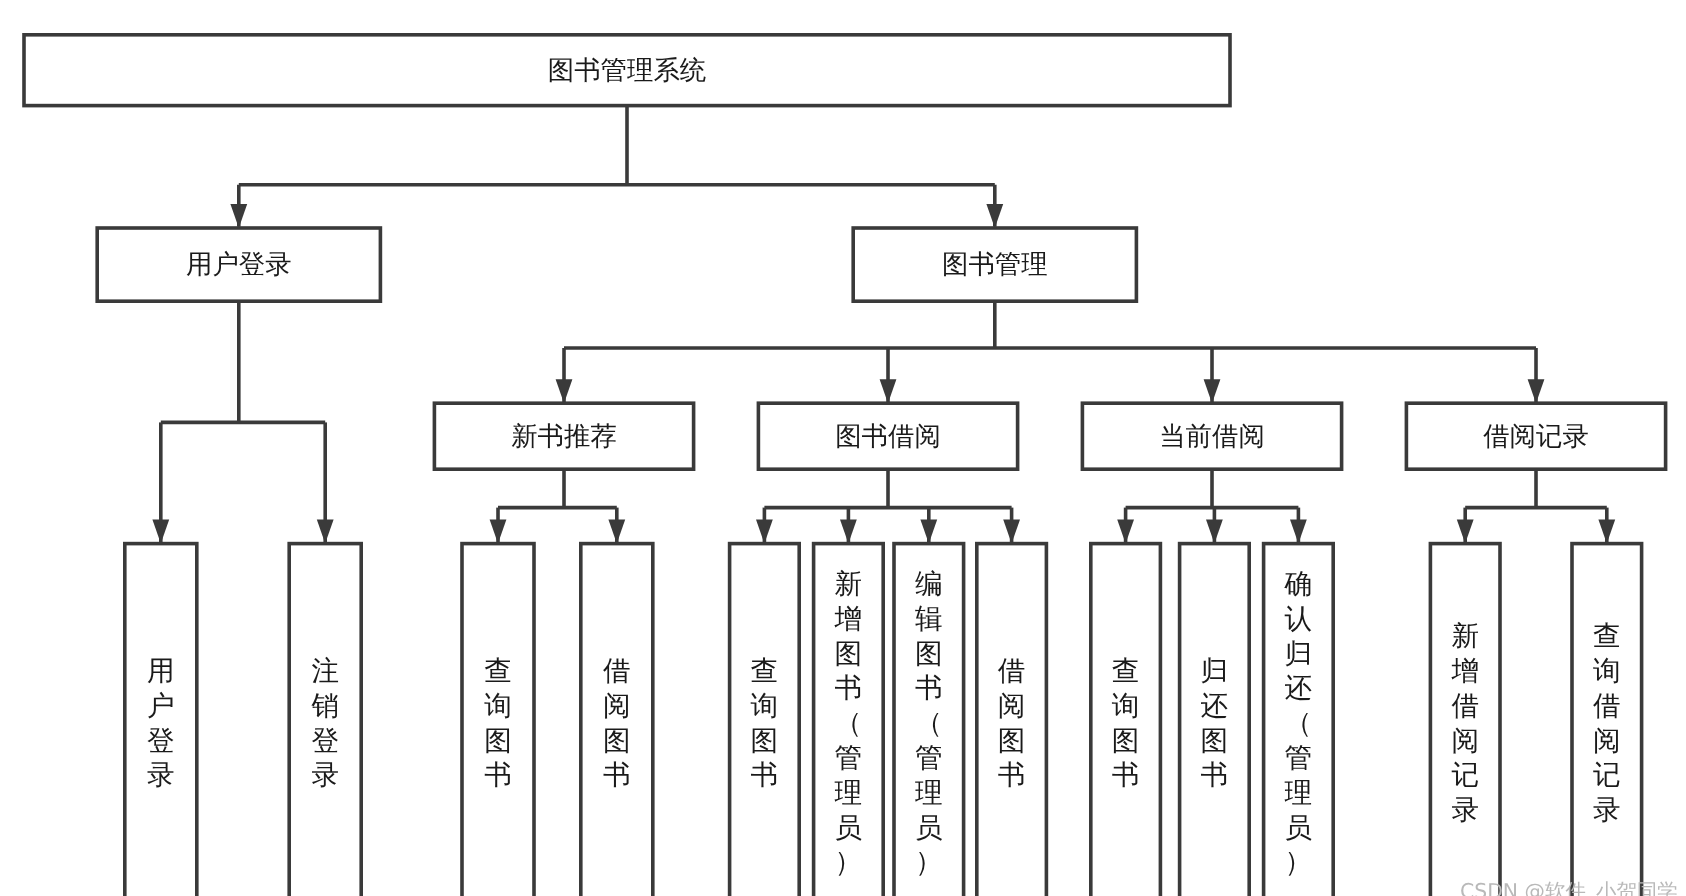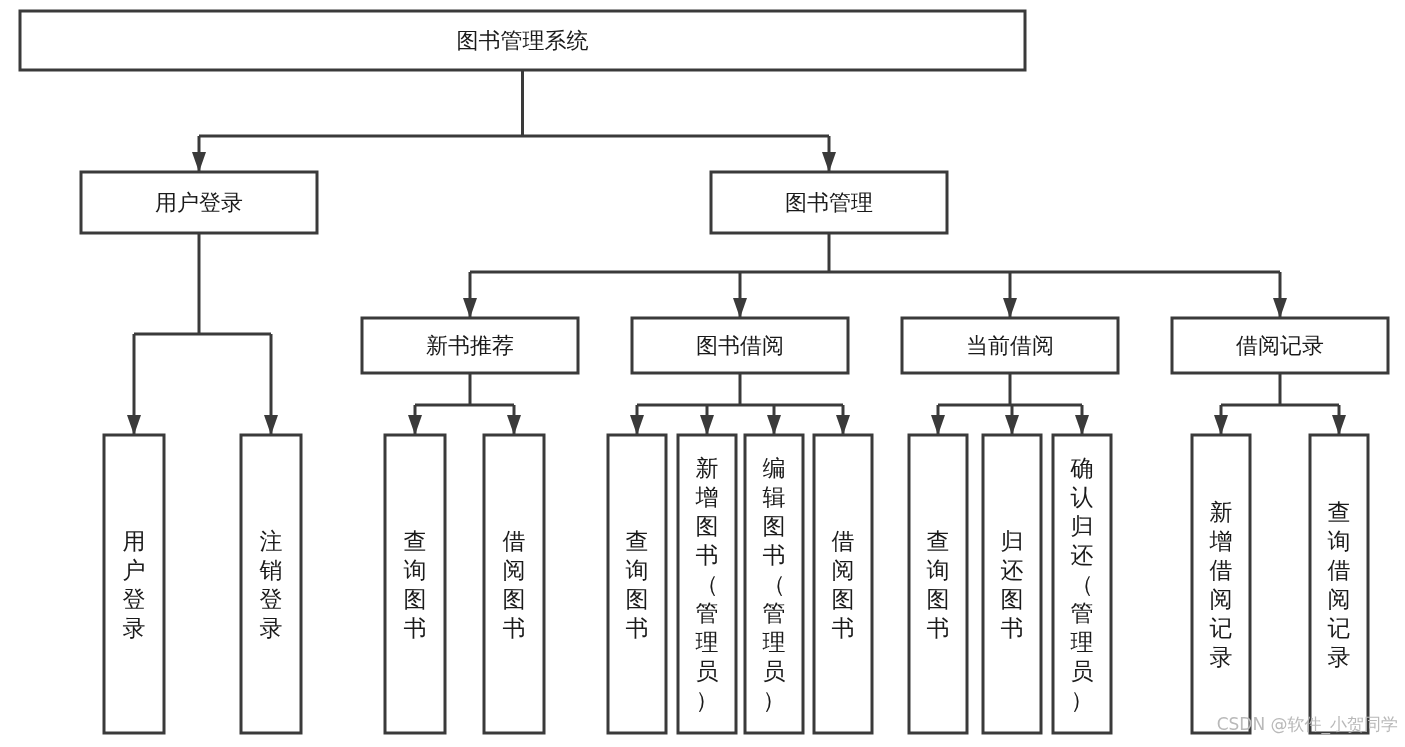--- a/index.html
+++ b/index.html
@@ -9,21 +9,21 @@
   }
   body {
     width: 1405px;
     height: 747px;
     font-family: "DejaVu Sans", "Liberation Sans", sans-serif;
     overflow: hidden;
     position: relative;
   }
   #diagram-root {
     position: absolute;
-    left: 0; top: 0;
+    left: 0; top: 18px;
     width: 1405px;
     height: 578px;
   }
   svg.diagram {
     display: block;
     width: 1405px;
     height: 747px;
     background: #ffffff;
   }
   .node-box {

